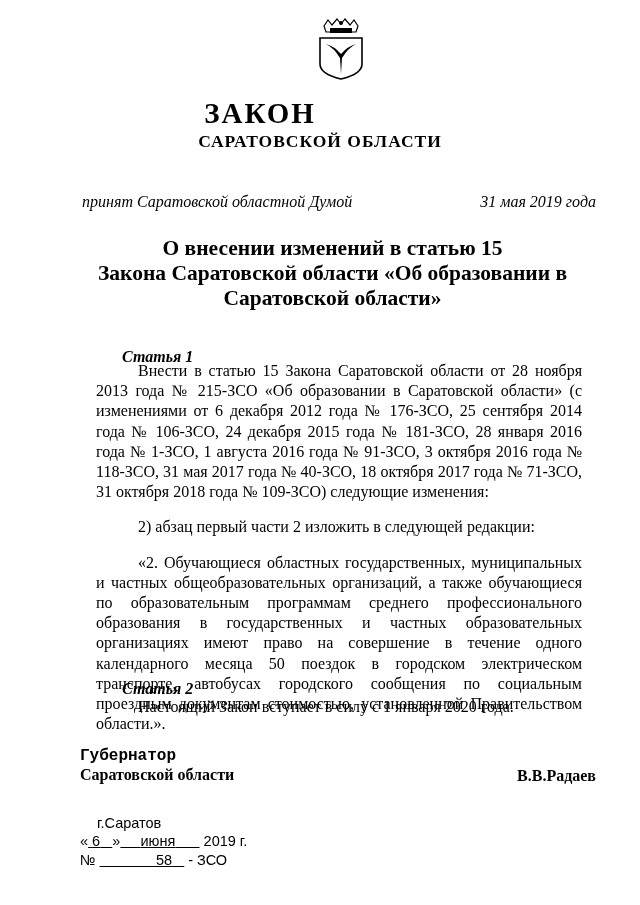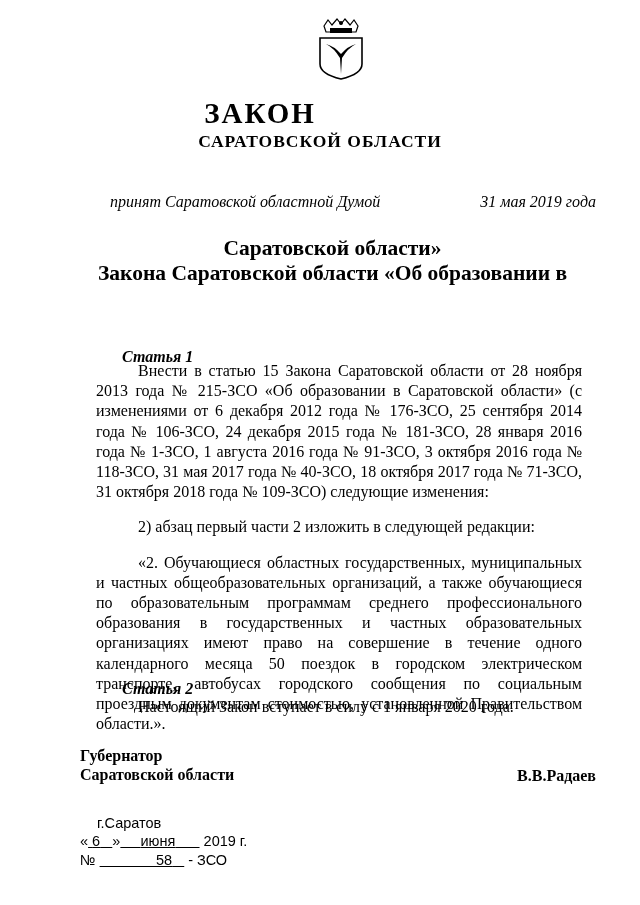--- a/index.html
+++ b/index.html
@@ -1,32 +1,32 @@
 <!DOCTYPE html>
 <html><head>
 <meta charset="utf-8">
 <style>
   html, body { margin: 0; padding: 0; background: #ffffff; }
   body { width: 640px; height: 905px; position: relative; overflow: hidden; color: #000; font-family: "Liberation Serif", "DejaVu Serif", serif; }
   .abs { position: absolute; }
   #emblem { left: 316px; top: 18px; width: 50px; height: 62px; }
   #title { left: 0; width: 520px; top: 97px; text-align: center; font-size: 29px; font-weight: bold; letter-spacing: 2px; }
   #subtitle { left: 0; width: 640px; top: 131px; text-align: center; font-size: 17.5px; font-weight: bold; letter-spacing: 1px; }
-  #adopted { left: 82px; top: 193px; font-size: 16px; font-style: italic; margin-left: 28px; }
+  #adopted { left: 82px; top: 193px; font-size: 16px; font-style: italic; }
   #adopted-date { right: 44px; top: 193px; font-size: 16px; font-style: italic; }
   #law-title { left: 60px; width: 545px; top: 236px; text-align: center; font-size: 21.5px; font-weight: bold; line-height: 25px; }
   .text { left: 81px; width: 516px; font-size: 16px; line-height: 20.2px; text-align: justify; }
   .heading { font-weight: bold; font-style: italic; font-size: 16px; }
   .indent { text-indent: 42px; }
   .p { margin: 15px; }
   #art1-head { left: 122px; top: 348px; }
   #art1 { top: 346px; }
   #art2-head { left: 122px; top: 680px; }
   #art2 { left: 138px; top: 698px; font-size: 16px; }
-  #gov1 { left: 80px; top: 747px; font-size: 16px; font-weight: bold; }
+  #gov1 { left: 80px; top: 747px; font-size: 16px; font-weight: bold; font-family: Liberation Mono, monospace; }
   #gov2 { left: 80px; top: 766px; font-size: 16px; font-weight: bold; }
   #gov-name { right: 44px; top: 767px; font-size: 16px; font-weight: bold; }
   .foot { left: 80px; font-family: "Liberation Sans", "DejaVu Sans", sans-serif; font-size: 14.5px; }
   #city { top: 815px; margin-left: 17px; }
   #date-line { top: 833px; }
   #num-line { top: 852px; }
   .u { text-decoration: underline; }
 </style>
 </head>
 <body>
@@ -44,22 +44,23 @@
   </svg>
 </div>
 
 <div id="title" class="abs">ЗАКОН</div>
 <div id="subtitle" class="abs">САРАТОВСКОЙ ОБЛАСТИ</div>
 
 <div id="adopted" class="abs">принят Саратовской областной Думой</div>
 <div id="adopted-date" class="abs">31 мая 2019 года</div>
 
 <div id="law-title" class="abs">
+  <div>О внесении изменений в статью 15</div>
+  <div>Закона Саратовской области «Об образовании в</div>
   <div>Саратовской области»</div>
-  <div>Закона Саратовской области «Об образовании в</div>
 </div>
 
 <div id="art1-head" class="abs heading">Статья 1</div>
 <div id="art1" class="abs text">
   <p class="p indent">Внести в статью 15 Закона Саратовской области от 28 ноября 2013 года № 215-ЗСО «Об образовании в Саратовской области» (с изменениями от 6 декабря 2012 года № 176-ЗСО, 25 сентября 2014 года № 106-ЗСО, 24 декабря 2015 года № 181-ЗСО, 28 января 2016 года № 1-ЗСО, 1 августа 2016 года № 91-ЗСО, 3 октября 2016 года № 118-ЗСО, 31 мая 2017 года № 40-ЗСО, 18 октября 2017 года № 71-ЗСО, 31 октября 2018 года № 109-ЗСО) следующие изменения:</p>
   <p class="p indent">2) абзац первый части 2 изложить в следующей редакции:</p>
   <p class="p indent">«2. Обучающиеся областных государственных, муниципальных и частных общеобразовательных организаций, а также обучающиеся по образовательным программам среднего профессионального образования в государственных и частных образовательных организациях имеют право на совершение в течение одного календарного месяца 50 поездок в городском электрическом транспорте, автобусах городского сообщения по социальным проездным документам стоимостью, установленной Правительством области.».</p>
 </div>
 
 <div id="art2-head" class="abs heading">Статья 2</div>

